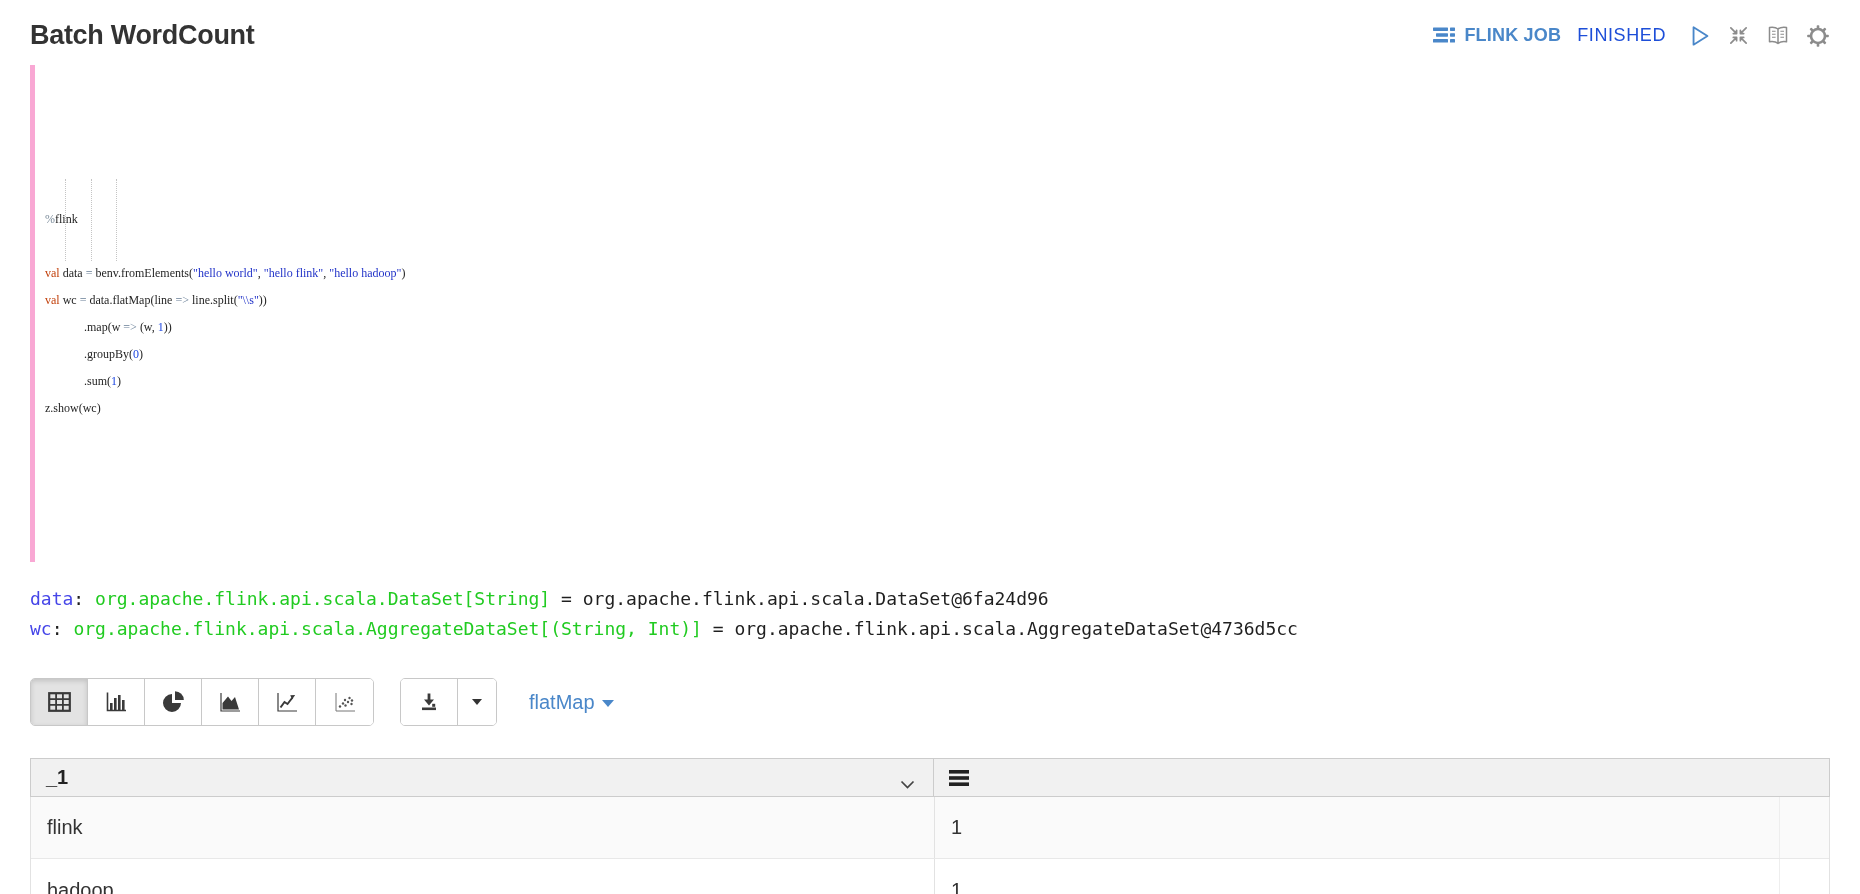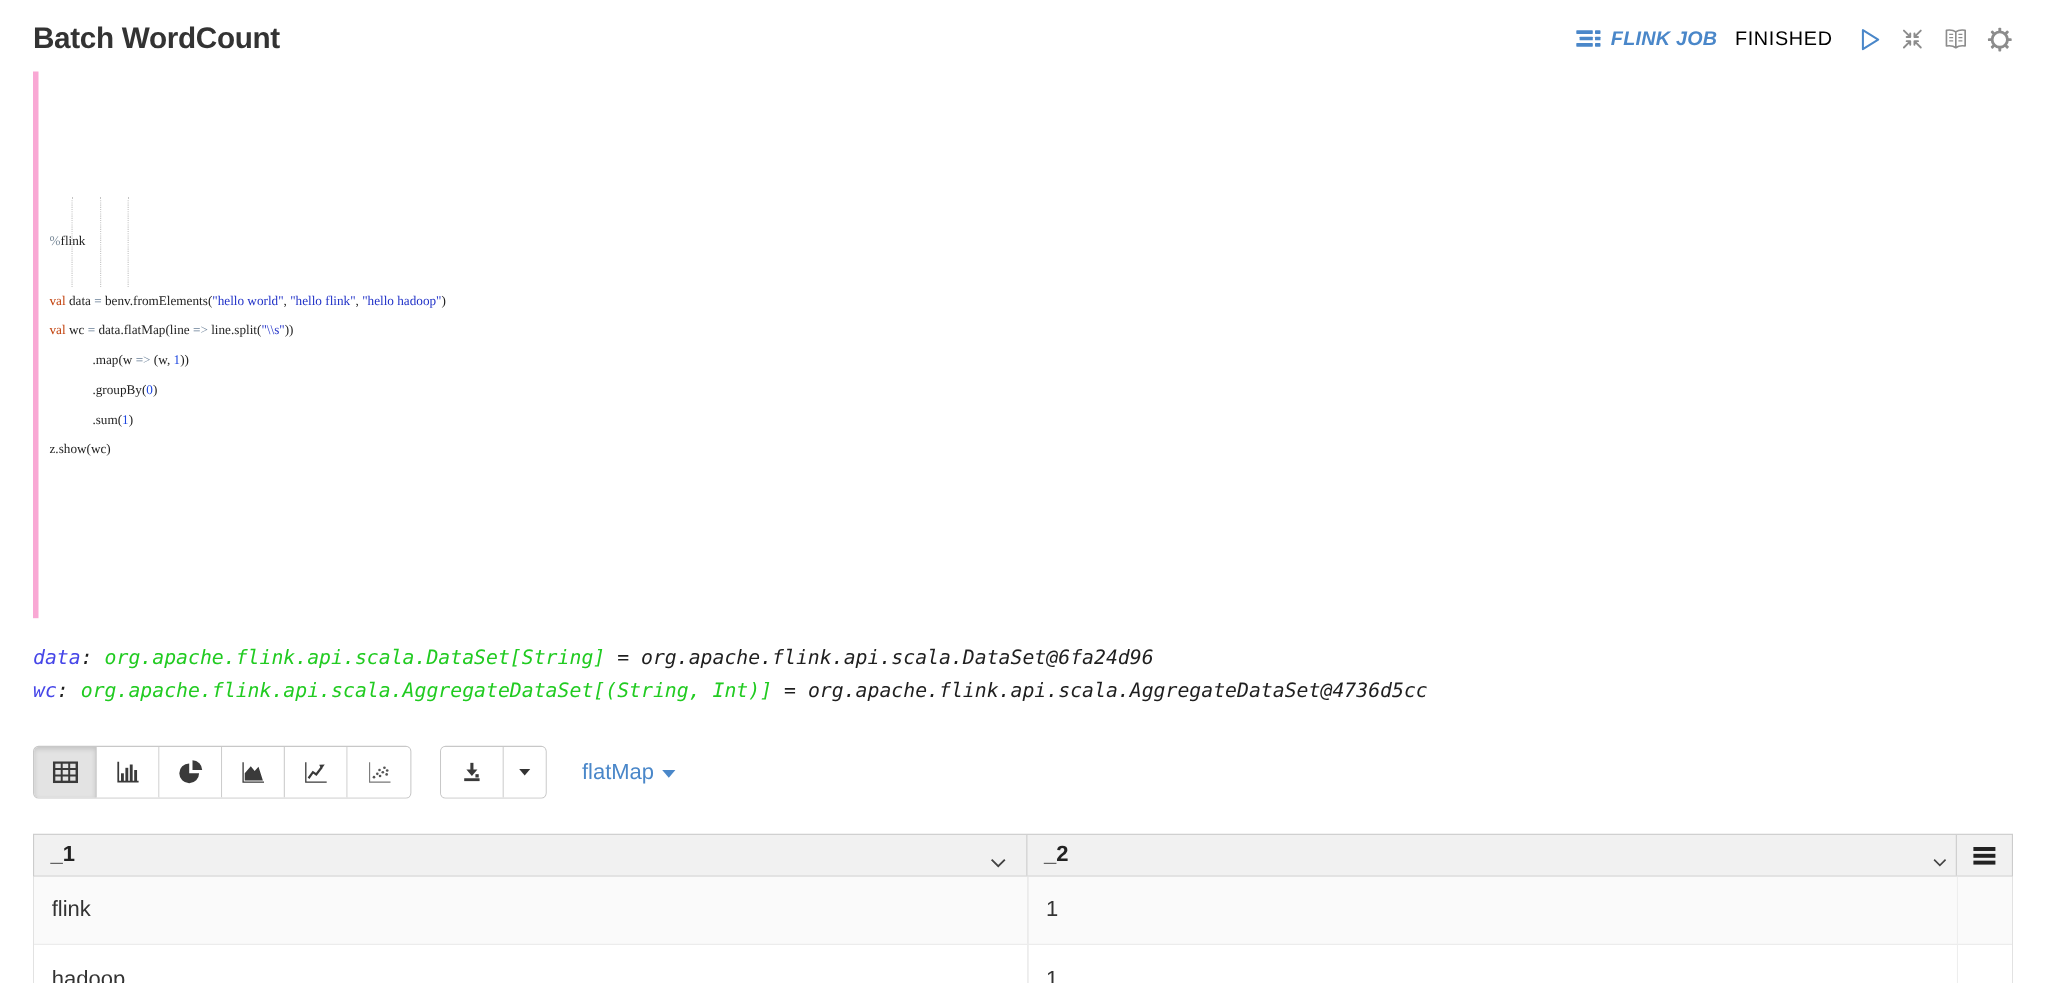--- a/index.html
+++ b/index.html
@@ -3,38 +3,38 @@
 <meta charset="utf-8">
 <style>
   html,body{margin:0;padding:0;background:#fff;width:1860px;height:894px;overflow:hidden;
     font-family:"Liberation Sans",sans-serif;}
   .page{position:relative;width:1860px;height:894px;background:#fff;border-radius:25px;}
 
   
   .top{display:flex;justify-content:space-between;align-items:center;padding:20px 30px 2px 30px;}
   .title{margin:0;font-size:27px;font-weight:700;color:#333;letter-spacing:-0.3px;}
   .top-right{display:flex;align-items:center;gap:16px;}
-  .job-link{display:flex;align-items:flex-end;gap:8px;cursor:pointer;font-style:italic;}
+  .job-link{display:flex;align-items:flex-end;gap:8px;cursor:pointer;}
   .job-label{color:#4a87c9;font-size:18px;font-weight:700;letter-spacing:0.2px;}
-  .status{color:#000000;font-size:18px;letter-spacing:0.6px;margin-right:8px;}
+  .status{color:#1d4ed8;font-size:18px;letter-spacing:0.6px;margin-right:8px;}
   .icon-btn{display:inline-flex;align-items:center;justify-content:center;cursor:pointer;}
 
   
   .code{position:relative;margin:12px 30px 0 30px;border-left:5px solid #f9a8d4;
     padding:6px 0 86px 10px;font-family:Liberation Serif, serif;font-size:12px;
     line-height:27px;color:#1f1f1f;white-space:pre;}
   .code-line{height:27px;}
   .tok-pct{color:#7a8a99}.tok-kw{color:#c2410c}.tok-op{color:#6b8098}
   .tok-str{color:#2233c8}.tok-num{color:#1c46e0}.tok-pl{color:#1f1f1f}
   .guide{position:absolute;top:114px;height:82px;width:0;border-left:1px dotted #c4c4c4;}
   .g1{left:calc(10px + 3.4ch)}.g2{left:calc(10px + 7.6ch)}.g3{left:calc(10px + 11.8ch)}
 
   
   .out{margin:22px 30px 0 30px;font-family:"DejaVu Sans Mono",monospace;font-size:18px;
-    line-height:30px;white-space:pre;color:#1f1f1f;font-style:italic;}
+    line-height:30px;white-space:pre;color:#1f1f1f;}
   .tok-oname{color:#4646e8}.tok-otype{color:#21cb21}
 
   
   .toolbar{margin:34px 30px 0 30px;display:flex;align-items:center;}
   .btn-group{display:inline-flex;border:1px solid #c8c8c8;border-radius:5px;background:#fff;overflow:hidden;}
   .btn{width:57px;height:46px;display:flex;align-items:center;justify-content:center;
     background:#fff;border-right:1px solid #c8c8c8;cursor:pointer;box-sizing:border-box;}
   .btn:last-child{border-right:none;}
   .btn.active{background:#e3e3e3;box-shadow:inset 0 2px 5px rgba(0,0,0,0.15);}
   .btn.narrow{width:38px;}
@@ -205,26 +205,20 @@
   </div>
 
   <div class="rtable">
     <div class="thead">
       <div class="th c1">
         <span>_1</span>
         <svg class="chev" width="15" height="10" viewBox="0 0 15 10">
           <polyline points="1.5,1.5 7.5,7.5 13.5,1.5" fill="none" stroke="#444" stroke-width="1.7"></polyline>
         </svg>
       </div>
-      <div class="th c2">
-        <span>_2</span>
-        <svg class="chev" width="13" height="9" viewBox="0 0 15 10" style="right:8px;">
-          <polyline points="1.5,1.5 7.5,7.5 13.5,1.5" fill="none" stroke="#444" stroke-width="1.7"></polyline>
-        </svg>
-      </div>
       <div class="th menu">
         <svg width="22" height="18" viewBox="0 0 22 18">
           <rect x="1" y="1" width="20" height="3.6" fill="#222"></rect>
           <rect x="1" y="7.2" width="20" height="3.6" fill="#222"></rect>
           <rect x="1" y="13.4" width="20" height="3.6" fill="#222"></rect>
         </svg>
       </div>
     </div>
     <div class="tbody" id="tbody">
         <div class="trow alt">

